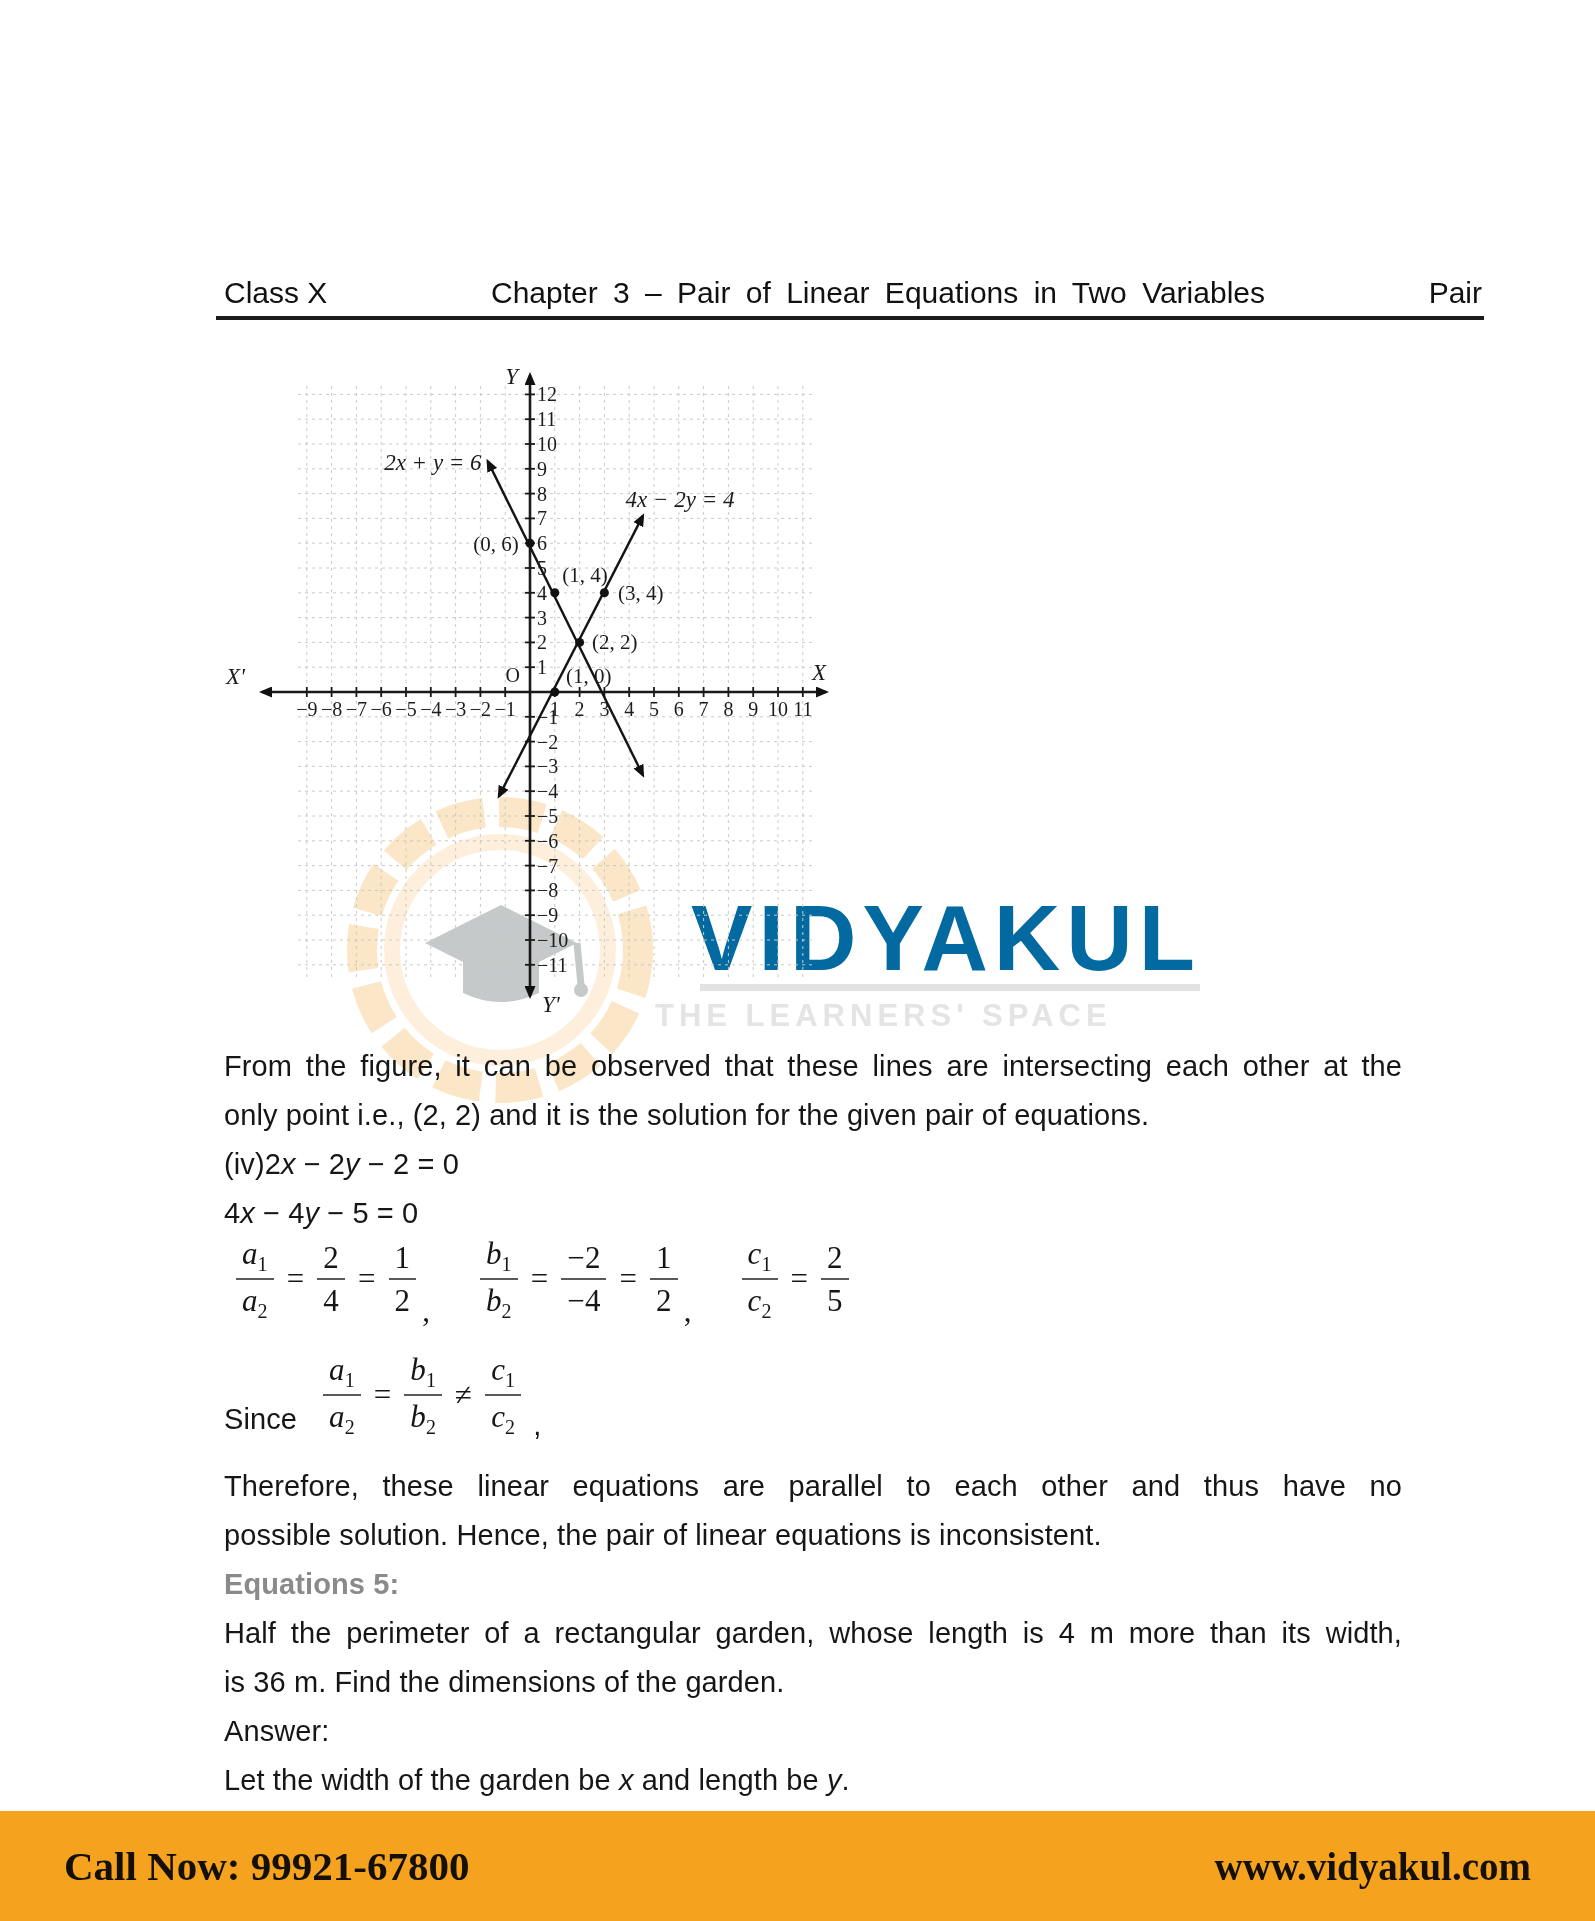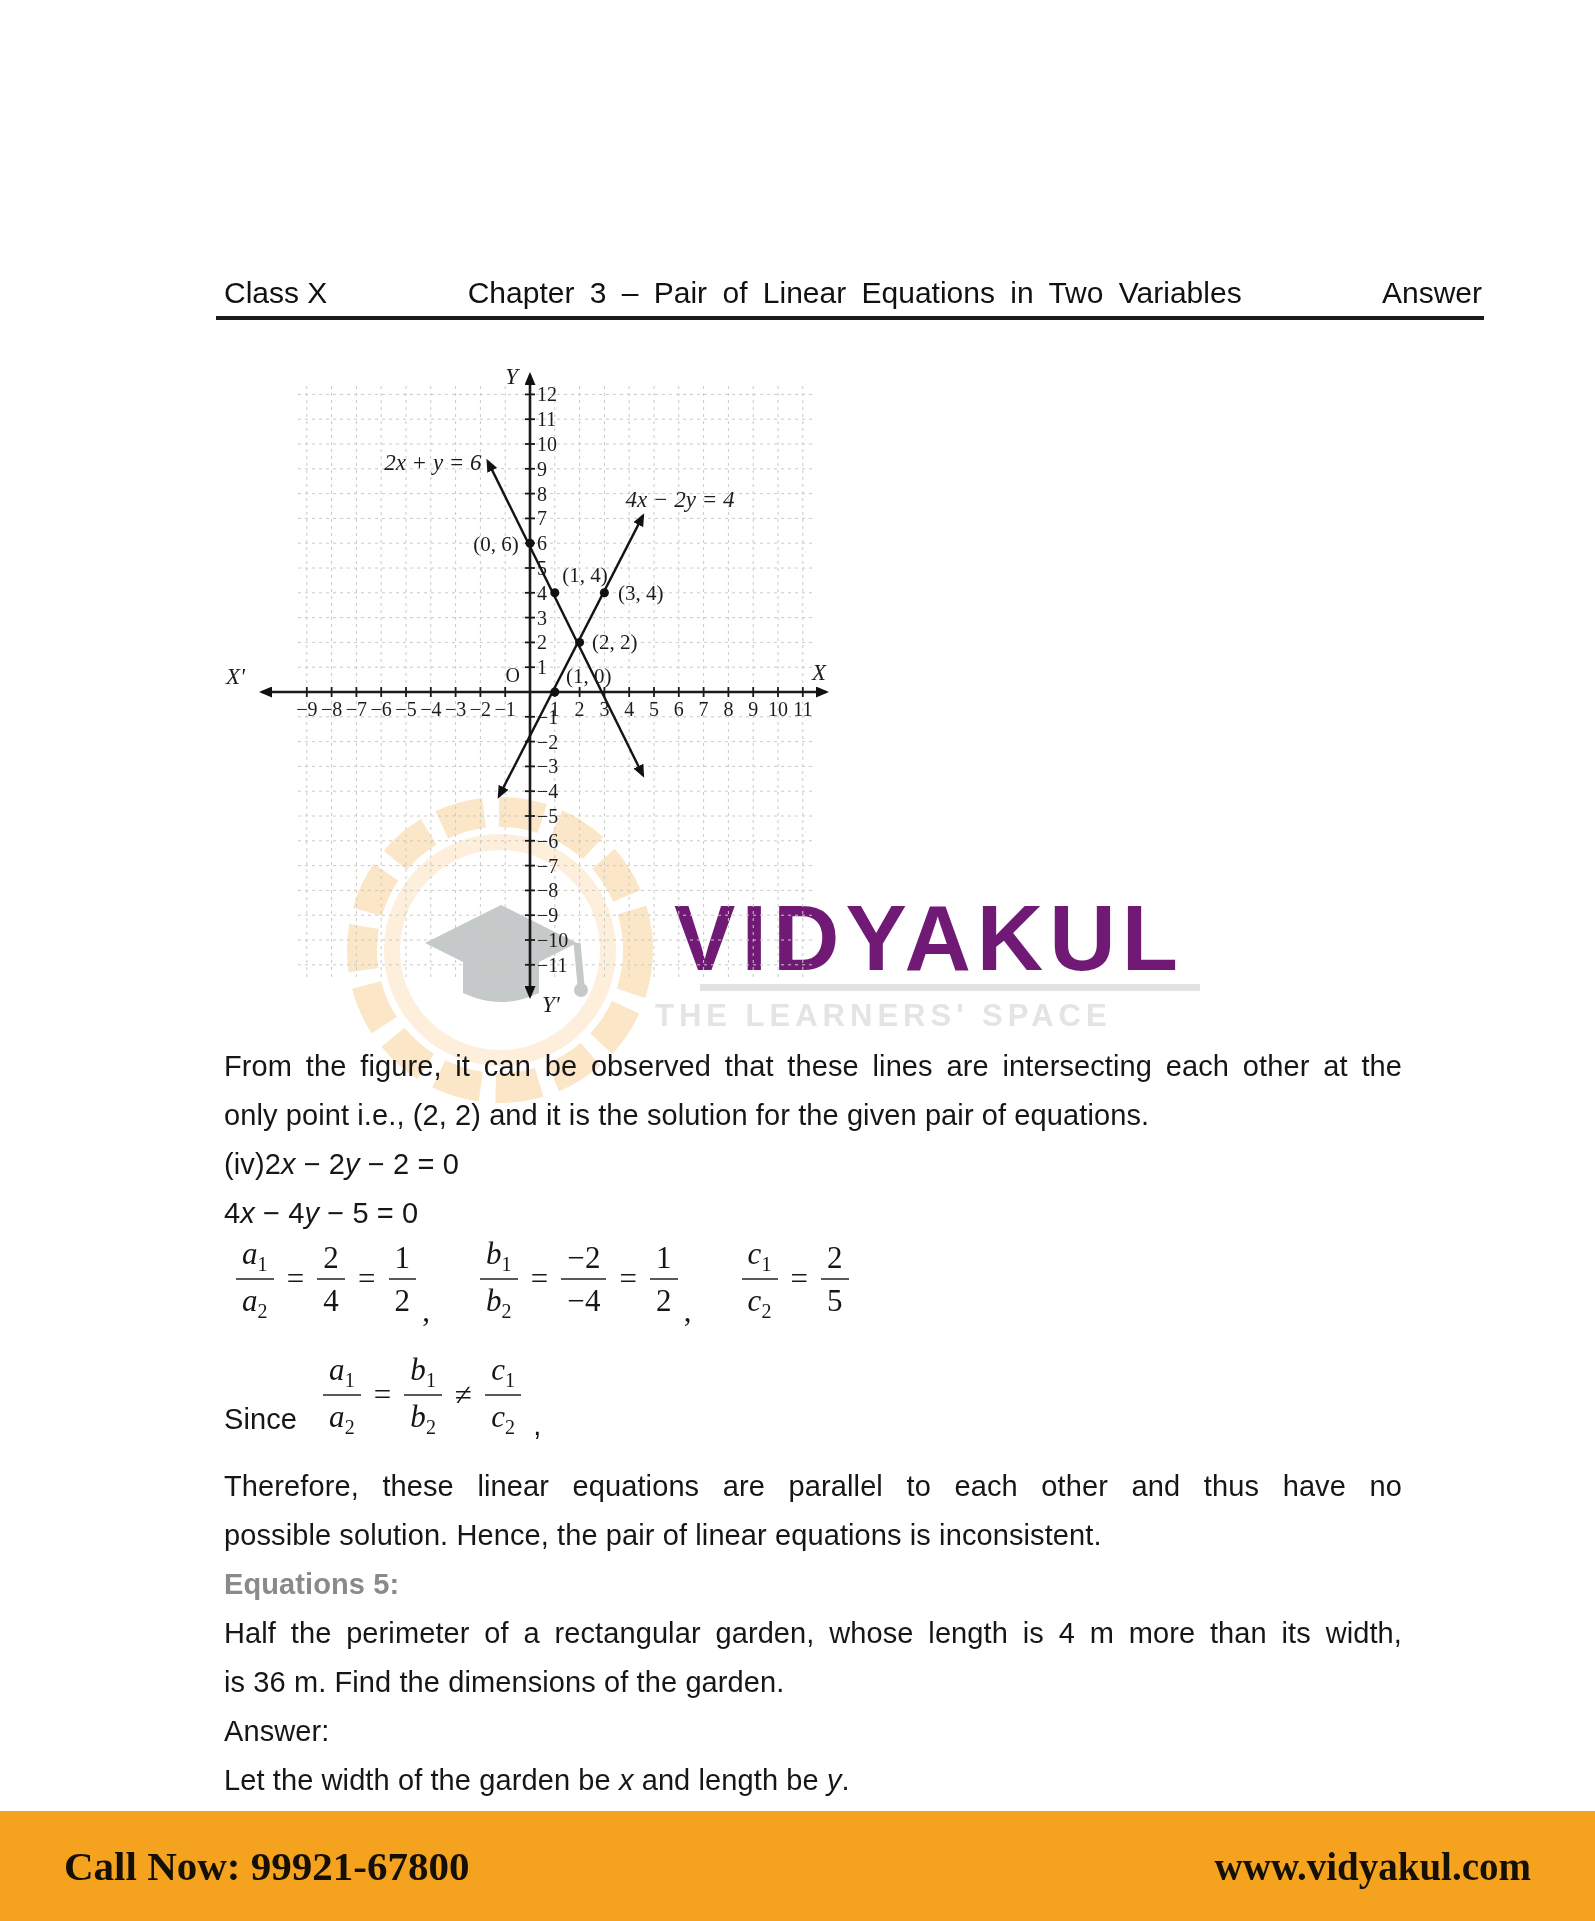--- a/index.html
+++ b/index.html
@@ -7,22 +7,22 @@
         font-family:"Liberation Sans",sans-serif;color:#141414;}
 
   
   #header{position:absolute;left:224px;top:276px;width:1258px;display:flex;
           justify-content:space-between;align-items:flex-start;font-size:30px;color:#111;}
   #header .center{word-spacing:7px;}
   #header-rule{position:absolute;left:216px;top:316px;width:1268px;height:4px;background:#1b1b1b;}
 
   
   .wm{position:absolute;z-index:0;}
-  #wm-word{left:634px;top:886px;width:590px;text-align:center;font-size:92px;font-weight:bold;
-           letter-spacing:6px;color:#701a75;}
+  #wm-word{left:651px;top:886px;width:590px;text-align:center;font-size:92px;font-weight:bold;
+           letter-spacing:6px;color:#0369a1;}
   #wm-underline{left:700px;top:984px;width:500px;height:7px;background:#e2e2e2;}
   #wm-tagline{left:655px;top:998px;width:590px;font-size:31px;font-weight:bold;
               letter-spacing:5px;color:#e4e4e4;}
   #wm-logo{left:343px;top:793px;}
 
   
   #graph{position:absolute;left:200px;top:350px;z-index:1;}
   #graph text{font-family:"Liberation Serif",serif;fill:#1c1c1c;}
   #graph .grid{stroke:#c8ccc2;stroke-width:1;stroke-dasharray:3 4;}
   #graph .axis{stroke:#1a1a1a;stroke-width:2.6;}
@@ -79,21 +79,21 @@
       <circle cx="238" cy="197" r="7" fill="#8f9494"></circle>
     </g>
   </svg>
   <div id="wm-word" class="wm">VIDYAKUL</div>
   <div id="wm-underline" class="wm"></div>
   <div id="wm-tagline" class="wm">THE LEARNERS' SPACE</div>
 
   <div id="header">
     <span>Class X</span>
     <span class="center">Chapter 3 – Pair of Linear Equations in Two Variables</span>
-    <span>Answer</span>
+    <span>Pair</span>
   </div>
   <div id="header-rule"></div>
 
   <svg id="graph" width="660" height="680" viewBox="0 0 660 680">
     <defs>
       <marker id="arr" markerWidth="13" markerHeight="11" refX="10" refY="5.5" orient="auto-start-reverse" markerUnits="userSpaceOnUse">
         <path d="M0,0 L13,5.5 L0,11 Z" fill="#111"></path>
       </marker>
     </defs>
   <line x1="106.79999999999998" y1="36" x2="106.79999999999998" y2="627" class="grid"></line>

